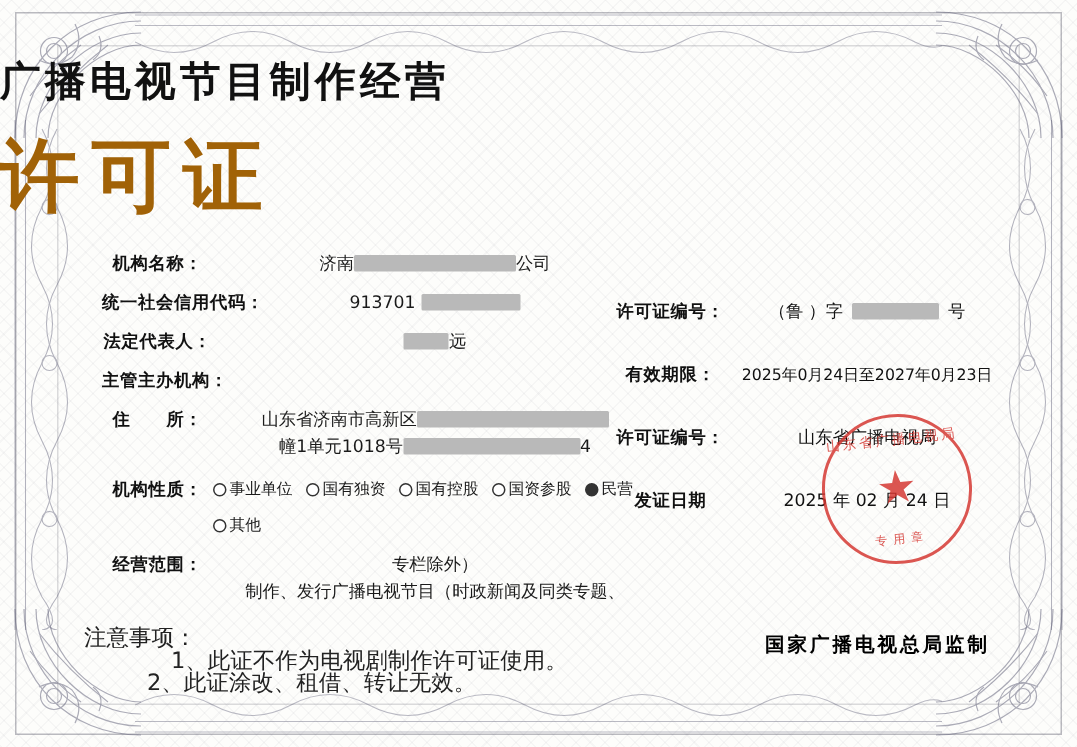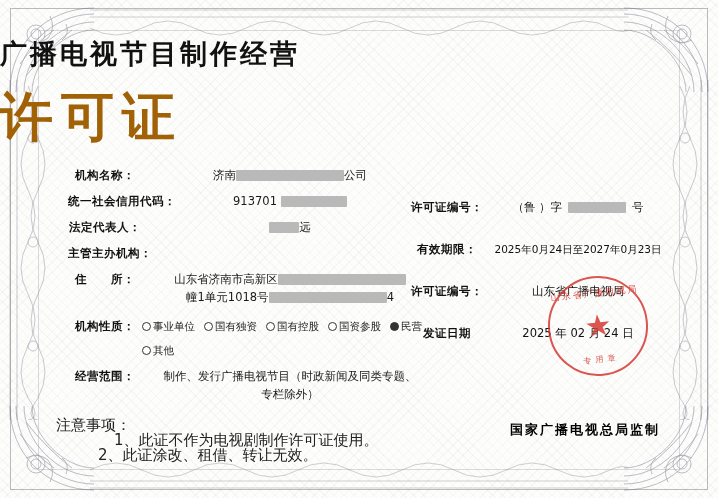--- a/index.html
+++ b/index.html
@@ -388,22 +388,22 @@
           <span class="opt">
               <span class="radio"></span>
               <span>其他</span>
             </span>
         </span>
       </div>
 
       <div class="field" style="margin-top:1px">
         <span class="flabel lbl-w1">经营范围：</span>
         <span class="fvalue">
+          <span class="addr-line">专栏除外）</span>
           <span class="addr-line">制作、发行广播电视节目（时政新闻及同类专题、</span>
-          <span class="addr-line">专栏除外）</span>
         </span>
       </div>
 
     </div>
 
     <div class="col-right">
 
       <div class="rfield">
         <span class="rlabel">许可证编号：</span>
         <span class="rvalue">

